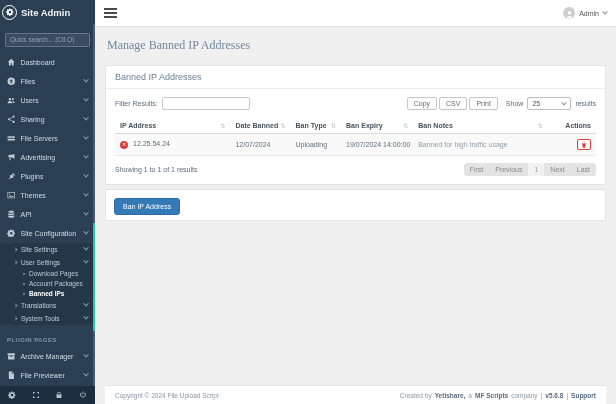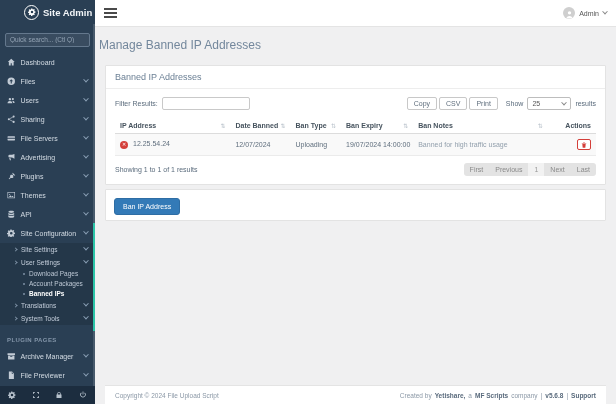--- a/index.html
+++ b/index.html
@@ -1,21 +1,21 @@
 <!DOCTYPE html>
 <html><head>
 <meta charset="utf-8">
 <style>
   * { margin:0; padding:0; box-sizing:border-box; }
   html,body { width:616px; height:404px; overflow:hidden; }
   body { font-family:"Liberation Sans", sans-serif; display:flex; background:#f0f0f1; }
 
   
   .sidebar { width:95px; flex:none; background:#2a3f54; color:#d4dce4; display:flex; flex-direction:column; position:relative; }
-  .brand { height:24px; display:flex; align-items:center; gap:4px; padding:0 24px; flex:none; }
+  .brand { height:24px; display:flex; align-items:center; gap:4px; padding:0 2px; flex:none; }
   .logo { width:15px; height:15px; border:1.5px solid #fff; border-radius:50%; display:flex; align-items:center; justify-content:center; flex:none; }
   .logo svg { width:8px; height:8px; fill:#fff; }
   .brand-label { font-size:9.5px; font-weight:bold; color:#f2f5f8; white-space:nowrap; }
   .searchwrap { padding:4px 5px 6px; flex:none; }
   .qsearch { width:100%; height:14px; background:rgba(255,255,255,0.07); border:1px solid #64788d; border-radius:2px; color:#cfd9e3; font-size:6.5px; padding:0 4px; font-family:"Liberation Sans", sans-serif; }
   .qsearch::placeholder { color:#93a3b4; }
   .menu { flex:1; overflow:hidden; }
   .mi { height:19px; display:flex; align-items:center; padding:0 7px; gap:5px; font-size:7px; color:#d4dce4; }
   .mi svg { width:8.5px; height:8.5px; fill:#c3ccd6; flex:none; }
   .mi .lbl { flex:1; white-space:nowrap; }
@@ -39,21 +39,21 @@
   .topbar { height:27px; flex:none; background:#fff; border-bottom:1px solid #e4e4e4; display:flex; align-items:center; padding:0 9px; }
   .hamburger { display:inline-flex; flex-direction:column; gap:2px; cursor:pointer; }
   .hamburger i { display:block; width:13px; height:2px; background:#4a4a4a; }
   .topbar .grow, .toolbar .grow { flex:1; }
   .user { display:flex; align-items:center; gap:4px; }
   .avatar { width:12px; height:12px; border-radius:50%; background:#cfcfcf; overflow:hidden; display:flex; align-items:flex-end; justify-content:center; }
   .avatar svg { width:9px; height:9px; fill:#fff; }
   .user-label { font-size:7px; color:#555; }
   .dchev { width:4px; height:4px; border-right:1px solid #888; border-bottom:1px solid #888; transform:rotate(45deg) translate(-1px,-1px); }
 
-  .titlebar { padding:8px 4px 6px; flex:none; }
+  .titlebar { padding:8px 12px 6px; flex:none;font-family:Liberation Serif, serif; }
   .page-title { font-size:12px; color:#73879c; }
 
   .content { flex:1; padding:0 10px; display:flex; flex-direction:column; min-height:0;margin-top:6px; }
   .card { background:#fff; border:1px solid #e3e3e3; border-radius:1px; }
   .card-header { padding:6px 9px; font-size:9px; color:#6c8095; border-bottom:1px solid #ededed; }
   .card-body { padding:8px 9px; }
 
   .toolbar { display:flex; align-items:center; font-size:7px; color:#5a6b7c; margin-bottom:8px; }
   .filter-label { margin-right:4px; white-space:nowrap; }
   .filter-input { width:88px; height:13px; border:1px solid #c9c9c9; border-radius:2px; font-size:7px; padding:0 3px; font-family:"Liberation Sans", sans-serif; }

